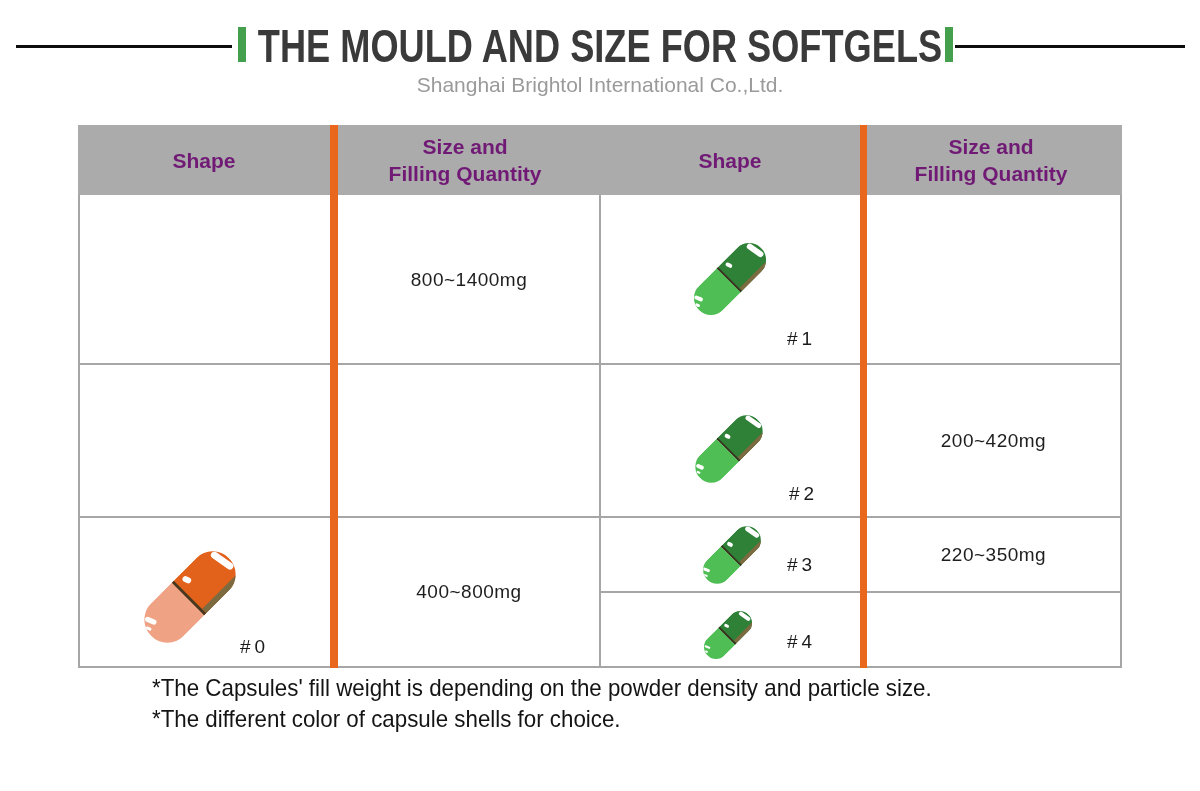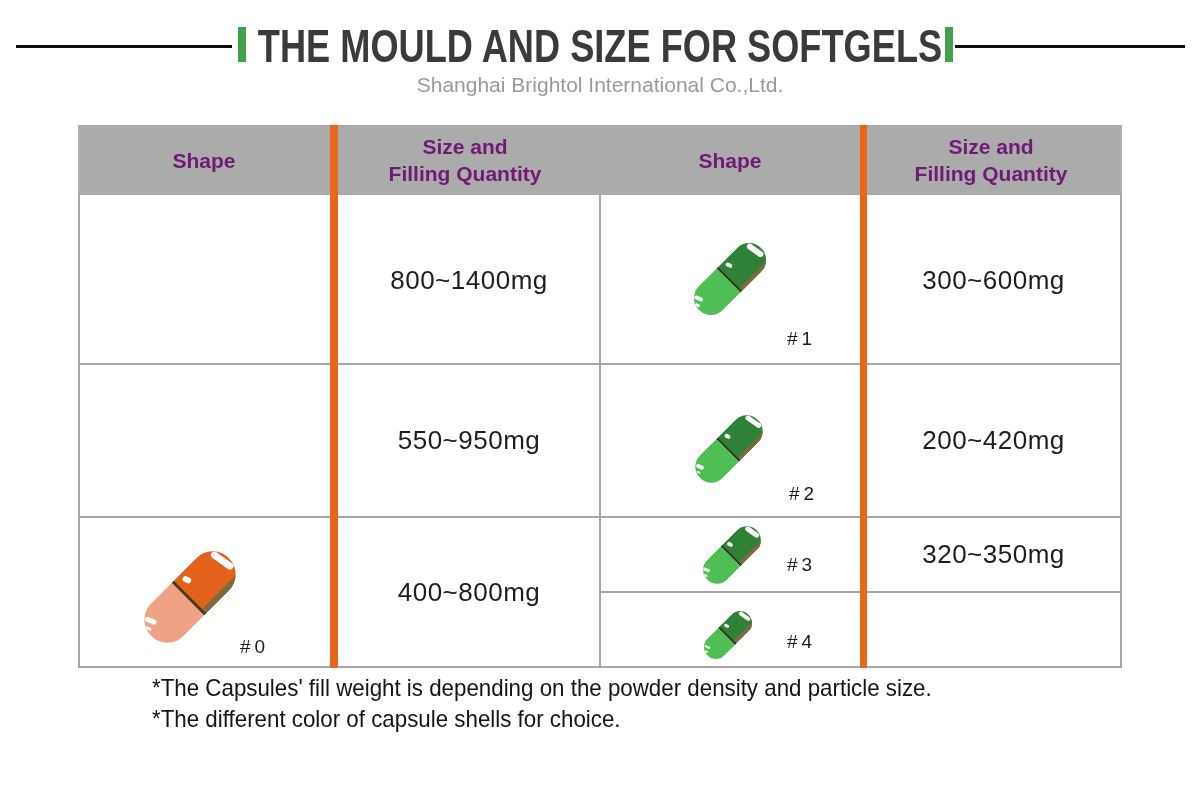--- a/index.html
+++ b/index.html
@@ -27,21 +27,21 @@
     background:var(--header-bg,#ababab);display:flex;z-index:1;}
   .th{display:flex;align-items:center;justify-content:center;text-align:center;
     font-weight:700;font-size:21px;line-height:27px;color:#701a75;white-space:pre-line;}
   .gl{position:absolute;background:var(--grid-line,#a6a6a6);z-index:2;}
   .gl.h{height:2px;}
   .gl.v{width:2px;}
   .orange-divider{position:absolute;top:0;height:543px;width:8px;
     background:var(--accent-orange,#e8671d);z-index:3;}
   .cell{position:absolute;z-index:1;}
   .cell.fill{display:flex;align-items:center;justify-content:center;
-    font-size:26px;color:var(--body-text,#1e1e1e);letter-spacing:.5px;}
+    font-size:19px;color:var(--body-text,#1e1e1e);letter-spacing:.5px;}
   .cap-label{position:absolute;font-size:19px;color:#1a1a1a;letter-spacing:4px;white-space:nowrap;}
   
   .capsule{position:absolute;border-radius:999px;overflow:hidden;
     transform:rotate(45deg);display:flex;flex-direction:column;}
   .capsule .cap{flex:0 0 50%;position:relative;}
   .capsule .cbody{flex:1 1 50%;position:relative;}
   .capsule.orange .cap{background:var(--capsule-orange-dark,#e2611b);
     box-shadow:inset -6px 0 0 var(--capsule-shadow,#7c6a41);border-bottom:3px solid #45381f;}
   .capsule.orange .cbody{background:var(--capsule-orange-light,#efa284);}
   .capsule.green .cap{background:var(--capsule-green-dark,#2e8136);
@@ -88,57 +88,55 @@
     <div class="gl h" style="left:0;top:541px;width:1044px"></div>
     <div class="gl v" style="left:0;top:70px;height:473px"></div>
     <div class="gl v" style="left:521px;top:70px;height:473px"></div>
     <div class="gl v" style="left:1042px;top:70px;height:473px"></div>
 
     <div class="orange-divider" style="left:252px;width:8px"></div>
     <div class="orange-divider" style="left:782px;width:7px"></div>
 
     <div class="cell fill" style="left:260px;top:70px;width:262px;height:170px">800~1400mg</div>
 
-    <div class="cell fill" style="left:260px;top:240px;width:262px;height:151px">550~950mg</div>
 
     <div class="cell" style="left:0;top:393px;width:252px;height:148px">
       <div class="capsule orange" style="left:89px;top:24px;width:46px;height:110px">
         <div class="cap"></div>
         <div class="cbody"></div>
       </div>
       <div class="cap-label" style="left:162px;top:118px">#0</div>
     </div>
     <div class="cell fill" style="left:260px;top:393px;width:262px;height:148px">400~800mg</div>
 
     <div class="cell" style="left:523px;top:70px;width:259px;height:170px">
       <div class="capsule green" style="left:112px;top:40px;width:34px;height:88px">
         <div class="cap"></div>
         <div class="cbody"></div>
       </div>
       <div class="cap-label" style="left:186px;top:133px">#1</div>
     </div>
-    <div class="cell fill" style="left:789px;top:70px;width:253px;height:170px">300~600mg</div>
 
     <div class="cell" style="left:523px;top:240px;width:259px;height:151px">
       <div class="capsule green" style="left:112px;top:43px;width:32px;height:82px">
         <div class="cap"></div>
         <div class="cbody"></div>
       </div>
       <div class="cap-label" style="left:188px;top:118px">#2</div>
     </div>
     <div class="cell fill" style="left:789px;top:240px;width:253px;height:151px">200~420mg</div>
 
     <div class="cell" style="left:523px;top:393px;width:259px;height:73px">
       <div class="capsule green" style="left:117px;top:2px;width:28px;height:70px">
         <div class="cap"></div>
         <div class="cbody"></div>
       </div>
       <div class="cap-label" style="left:186px;top:36px">#3</div>
     </div>
-    <div class="cell fill" style="left:789px;top:393px;width:253px;height:73px">320~350mg</div>
+    <div class="cell fill" style="left:789px;top:393px;width:253px;height:73px">220~350mg</div>
 
     <div class="cell" style="left:523px;top:468px;width:259px;height:73px">
       <div class="capsule green" style="left:115px;top:13px;width:24px;height:58px">
         <div class="cap"></div>
         <div class="cbody"></div>
       </div>
       <div class="cap-label" style="left:186px;top:38px">#4</div>
     </div>
 
   </div>

